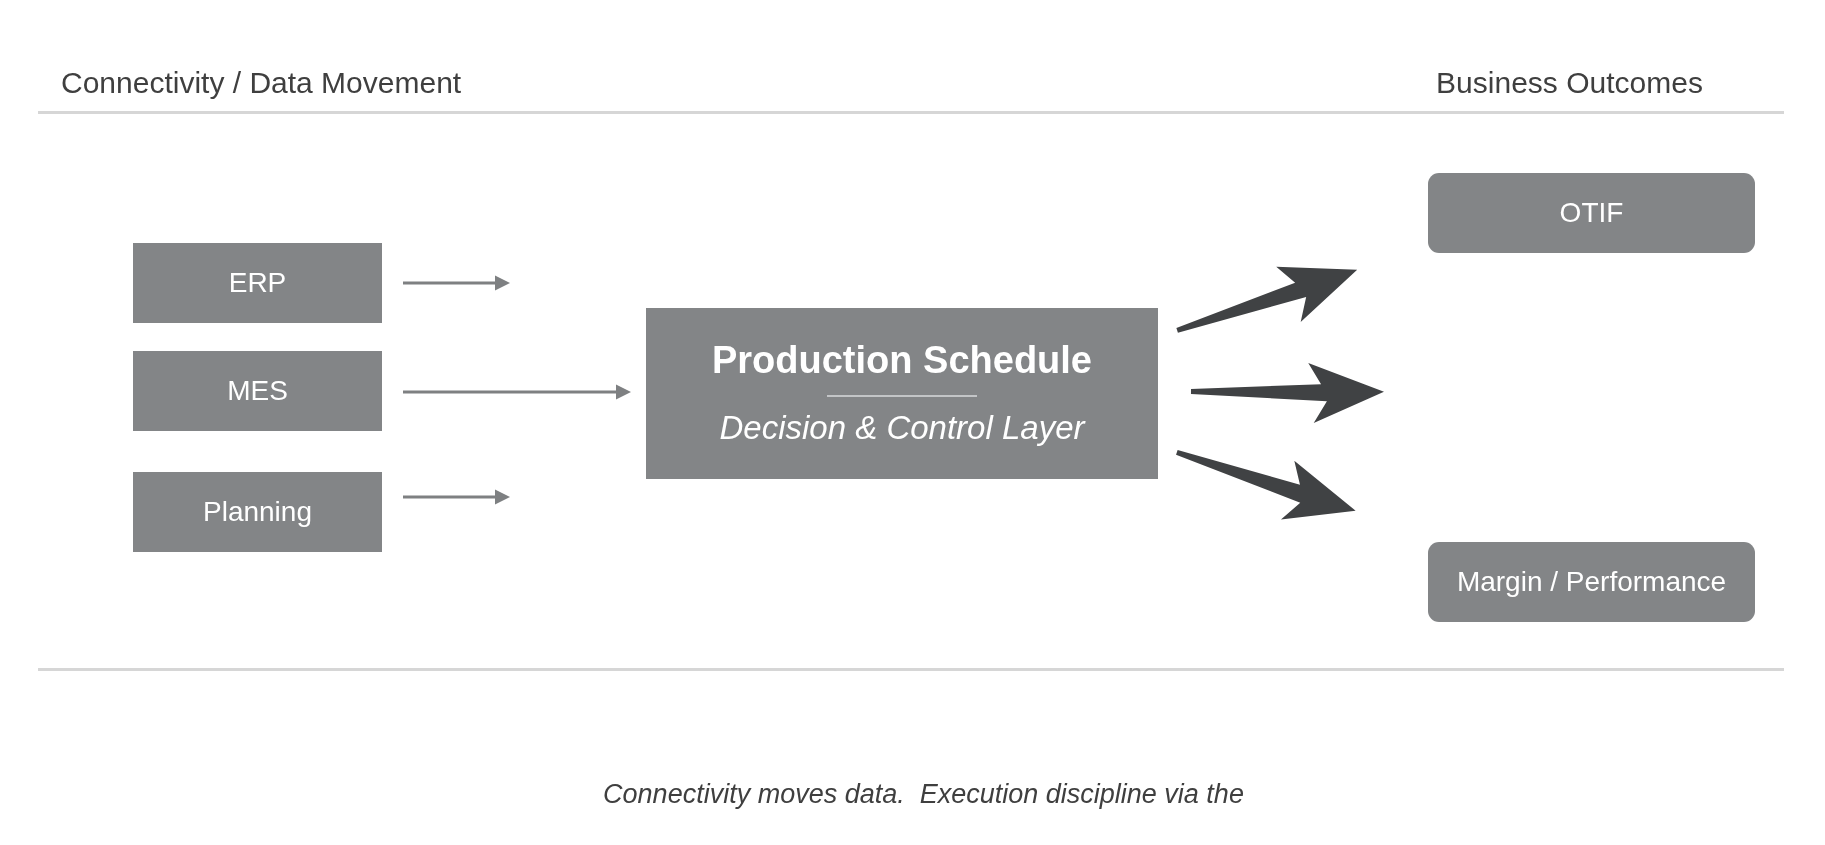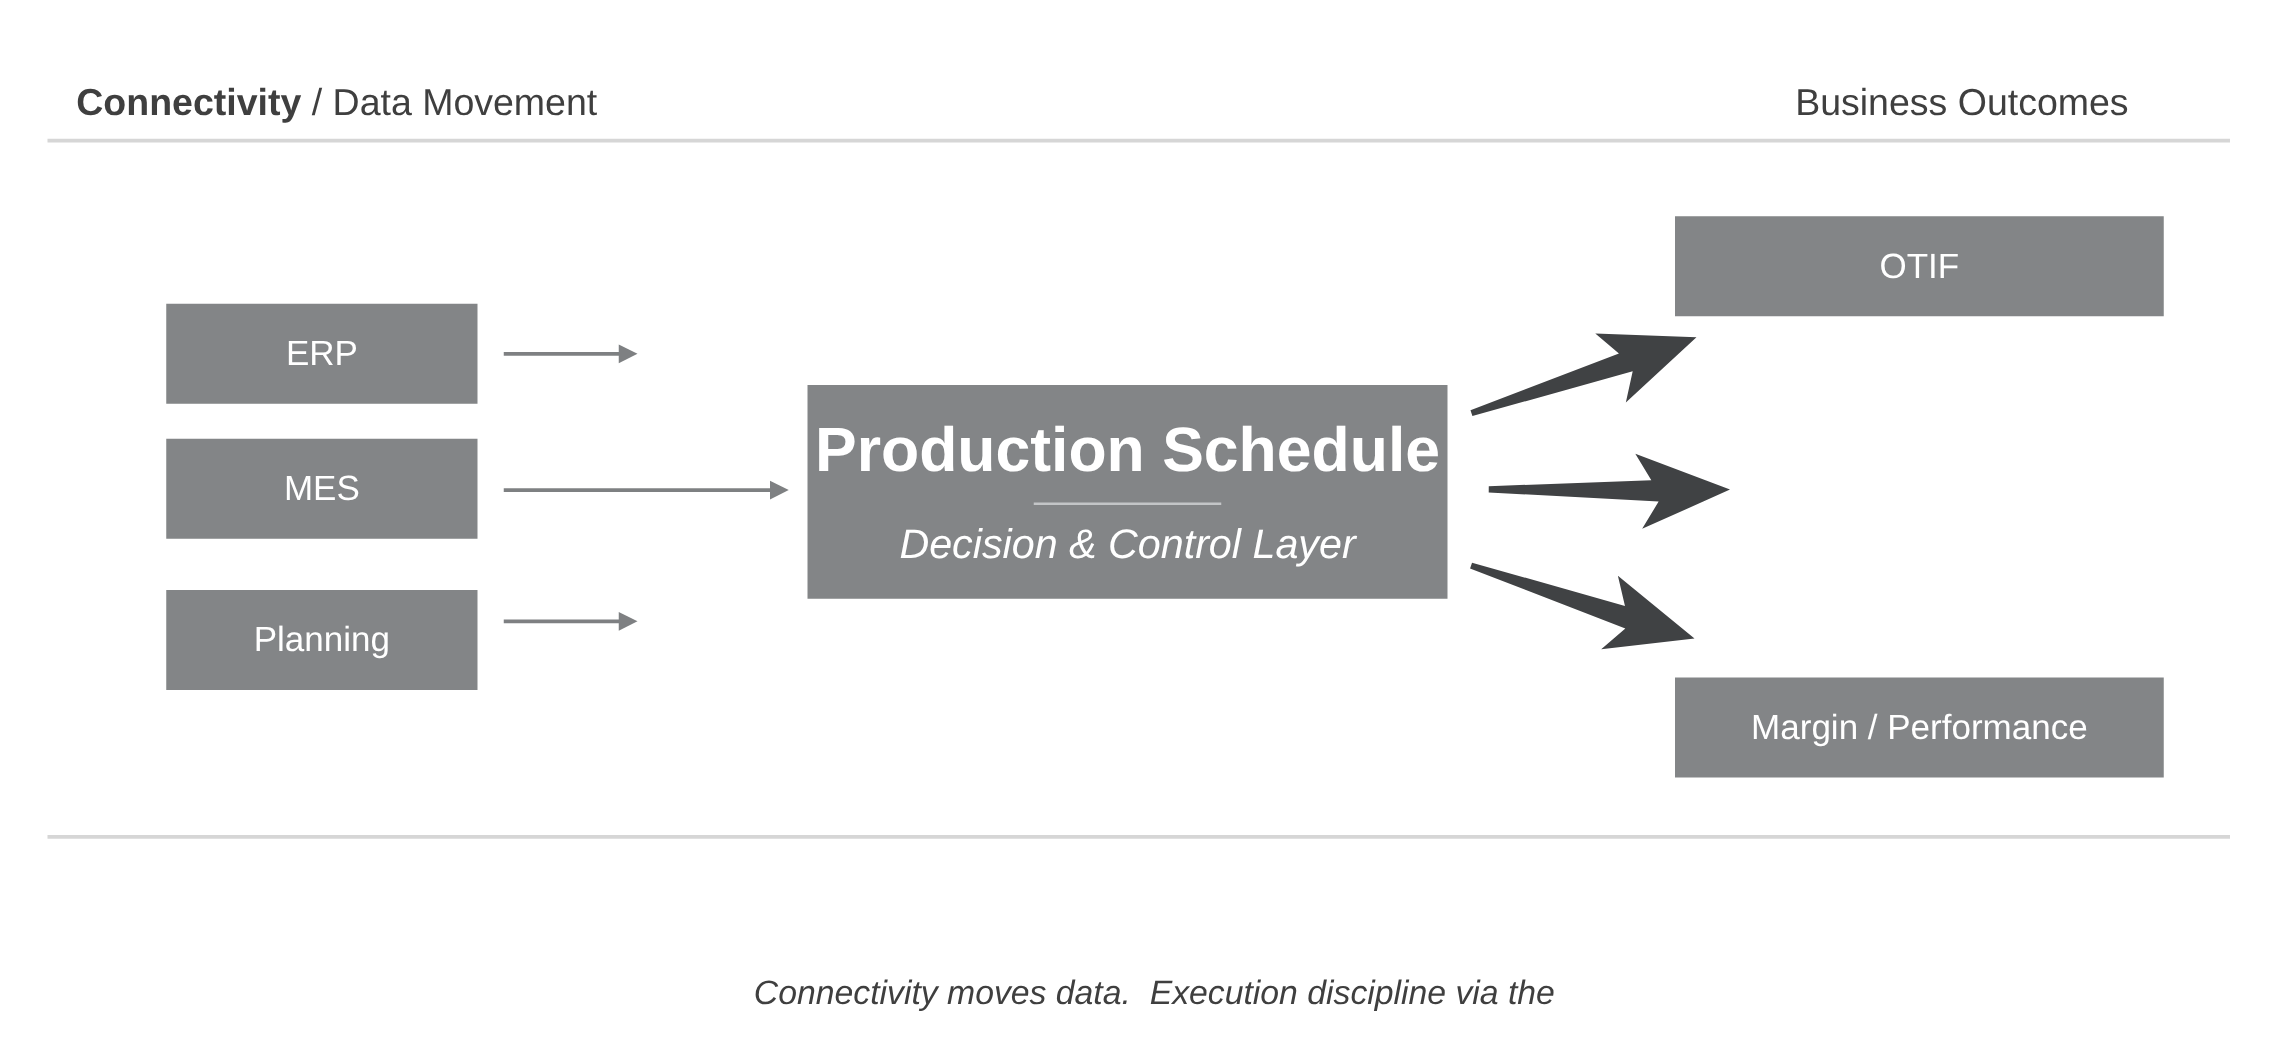--- a/index.html
+++ b/index.html
@@ -18,21 +18,21 @@
 
   
   .hdr {
     position: absolute;
     top: 66px;
     font-size: 30px;
     color: #3f3f3f;
     white-space: nowrap;
   }
   .hdr-left { left: 61px; }
-  .hdr-left .b { font-weight: bold; }
+  .hdr-left .b { font-weight: normal; }
   .hdr-right {
     left: 1406px;
     width: 327px;
     text-align: center;
   }
 
   .rule {
     position: absolute;
     left: 38px;
     width: 1746px;
@@ -51,42 +51,42 @@
     align-items: center;
     justify-content: center;
     font-size: 28px;
     text-align: center;
   }
   .src { left: 133px; width: 249px; height: 80px; }
   .src-0 { top: 243px; }
   .src-1 { top: 351px; }
   .src-2 { top: 472px; align-items: center; }
 
-  .out { left: 1340px; width: 391px; height: 80px; }
+  .out { left: 1428px; width: 327px; height: 80px; border-radius: 11px; }
   .out-0 { top: 173px; }
   .out-1 { top: 291px; }
   .out-2 { top: 410px; }
   .out-3 { top: 528px; margin-top: 14px; }
 
   
   .center-box {
     position: absolute;
     left: 646px;
     top: 308px;
     width: 512px;
     height: 171px;
     background: #838587;
     color: #ffffff;
     display: flex;
     flex-direction: column;
     align-items: center;
     justify-content: center;
   }
   .center-title {
-    font-size: 50px;
+    font-size: 38px;
     font-weight: bold;
     line-height: 1.1;
   }
   .center-rule {
     width: 150px;
     height: 2px;
     background: #c3c5c7;
     margin: 14px 0 12px 0;
   }
   .center-sub {

